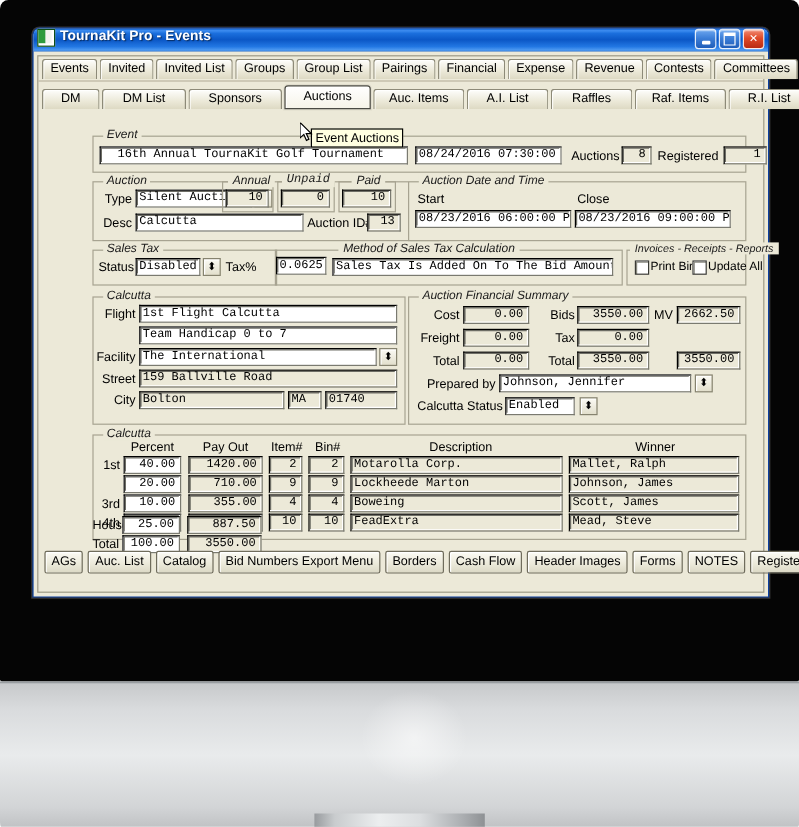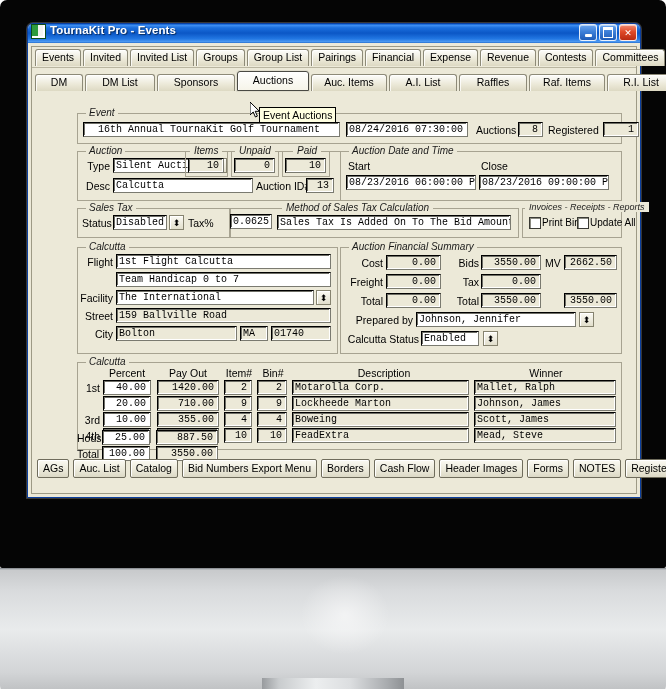--- a/index.html
+++ b/index.html
@@ -172,25 +172,25 @@
       <div class="fld" style="left:35px;top:6px;width:97px;height:15px;">Silent Auction</div>
       <div class="spin" style="left:134px;top:6px;width:15px;height:15px;">⬍</div>
       <span class="lbl r" style="left:2px;top:28px;width:30px;">Desc</span>
       <div class="fld" style="left:35px;top:26px;width:140px;height:15px;">Calcutta</div>
 
       <span class="lbl" style="left:178px;top:28px;">Auction ID#</span>
       <div class="fld ro r" style="left:228px;top:26px;width:28px;height:15px;">13</div>
     </div>
 
     <div class="gb" style="left:153px;top:104px;width:41px;height:24px;border-top-color:#a7a391;background:transparent;">
-      <span class="lgc" style="left:4px;">Items</span>
+      <span class="lgc" style="left:4px;">Annual</span>
       <div class="fld ro r" style="left:2px;top:6px;width:36px;height:15px;">10</div>
     </div>
     <div class="gb" style="left:199px;top:104px;width:46px;height:24px;background:transparent;">
-      <span class="lgc" style="left:3px;">Unpaid</span>
+      <span class="lgc" style="left:3px;font-family:Liberation Mono, monospace;">Unpaid</span>
       <div class="fld ro r" style="left:2px;top:6px;width:41px;height:15px;">0</div>
     </div>
     <div class="gb" style="left:250px;top:104px;width:46px;height:24px;background:transparent;">
       <span class="lgc" style="left:10px;">Paid</span>
       <div class="fld ro r" style="left:2px;top:6px;width:41px;height:15px;">10</div>
     </div>
 
     <div class="gb" style="left:308px;top:104px;width:280px;height:48px;">
       <span class="lg">Auction Date and Time</span>
       <span class="lbl" style="left:7px;top:8px;">Start</span>

